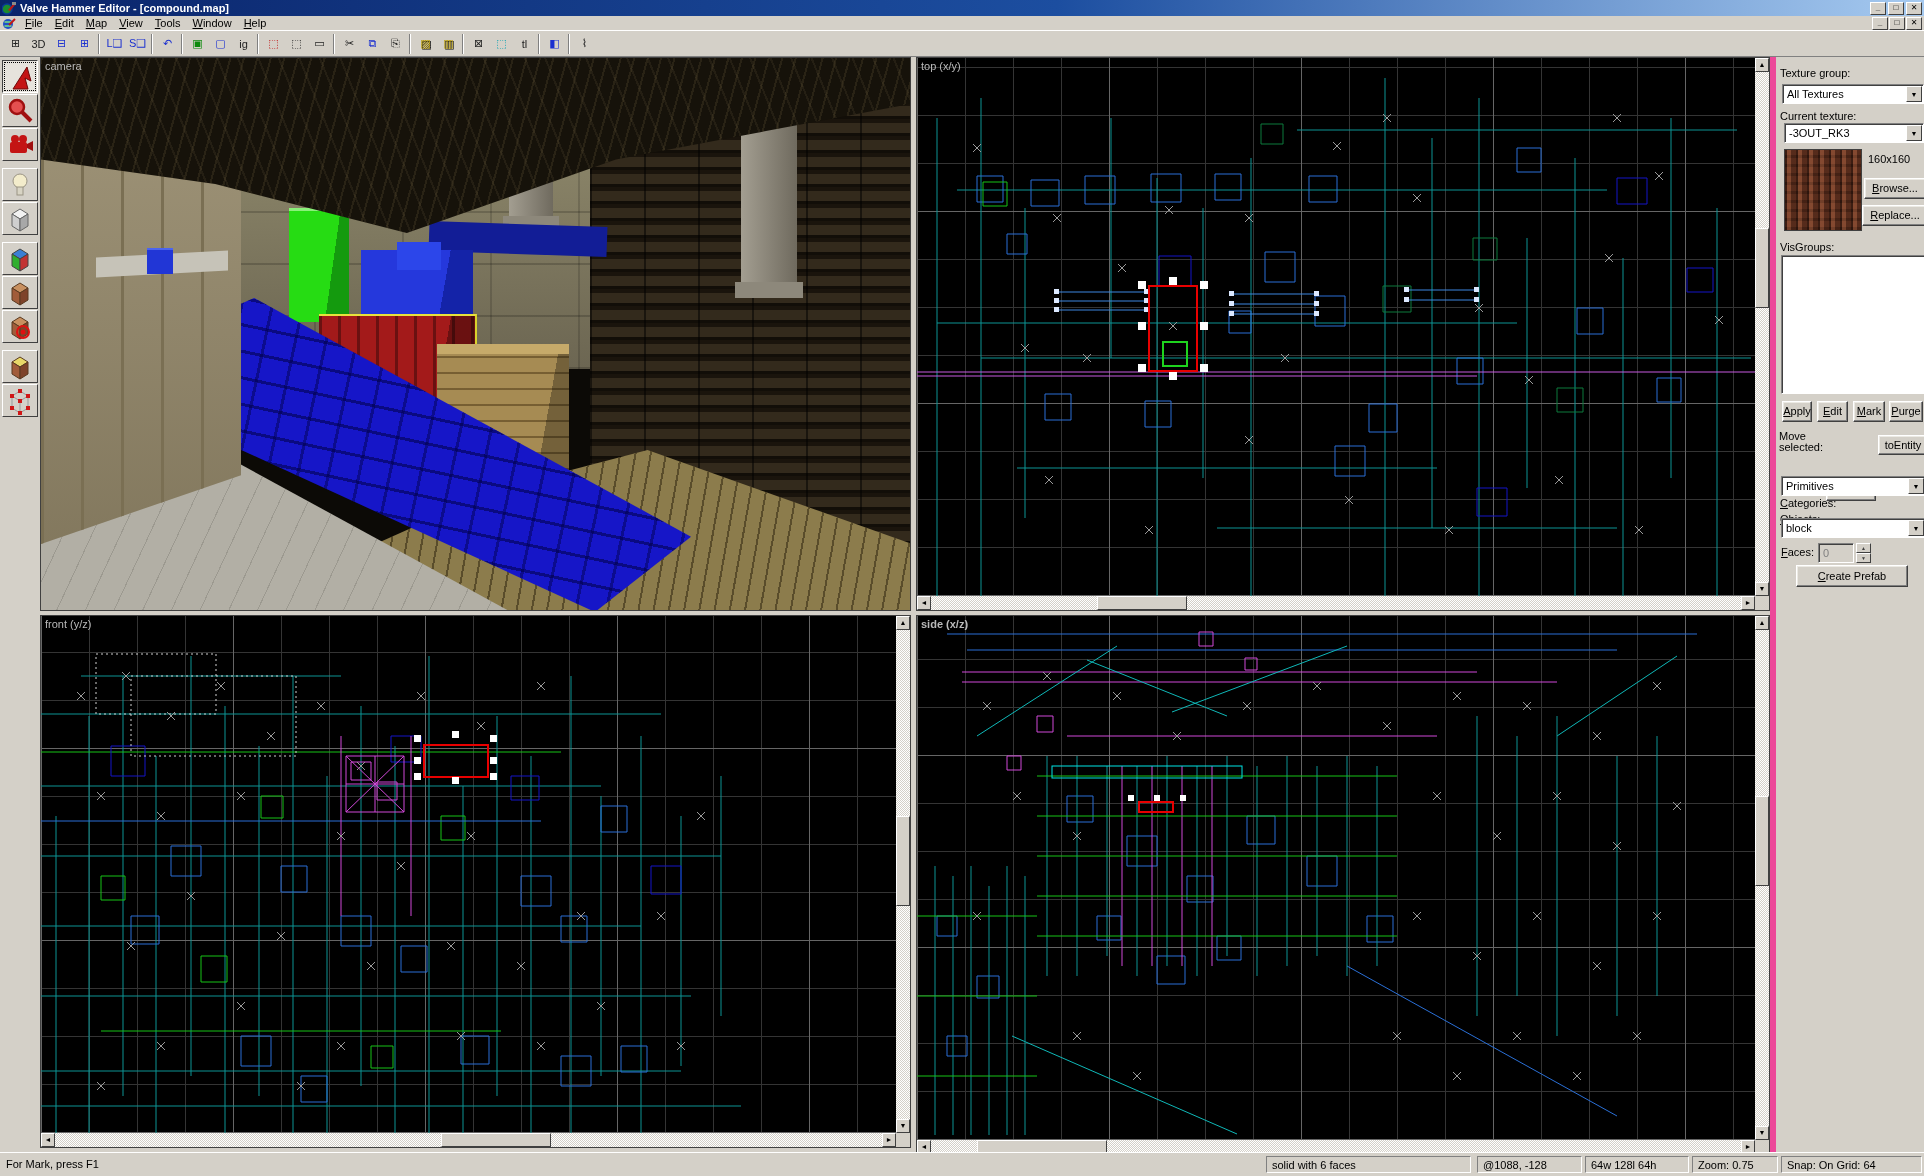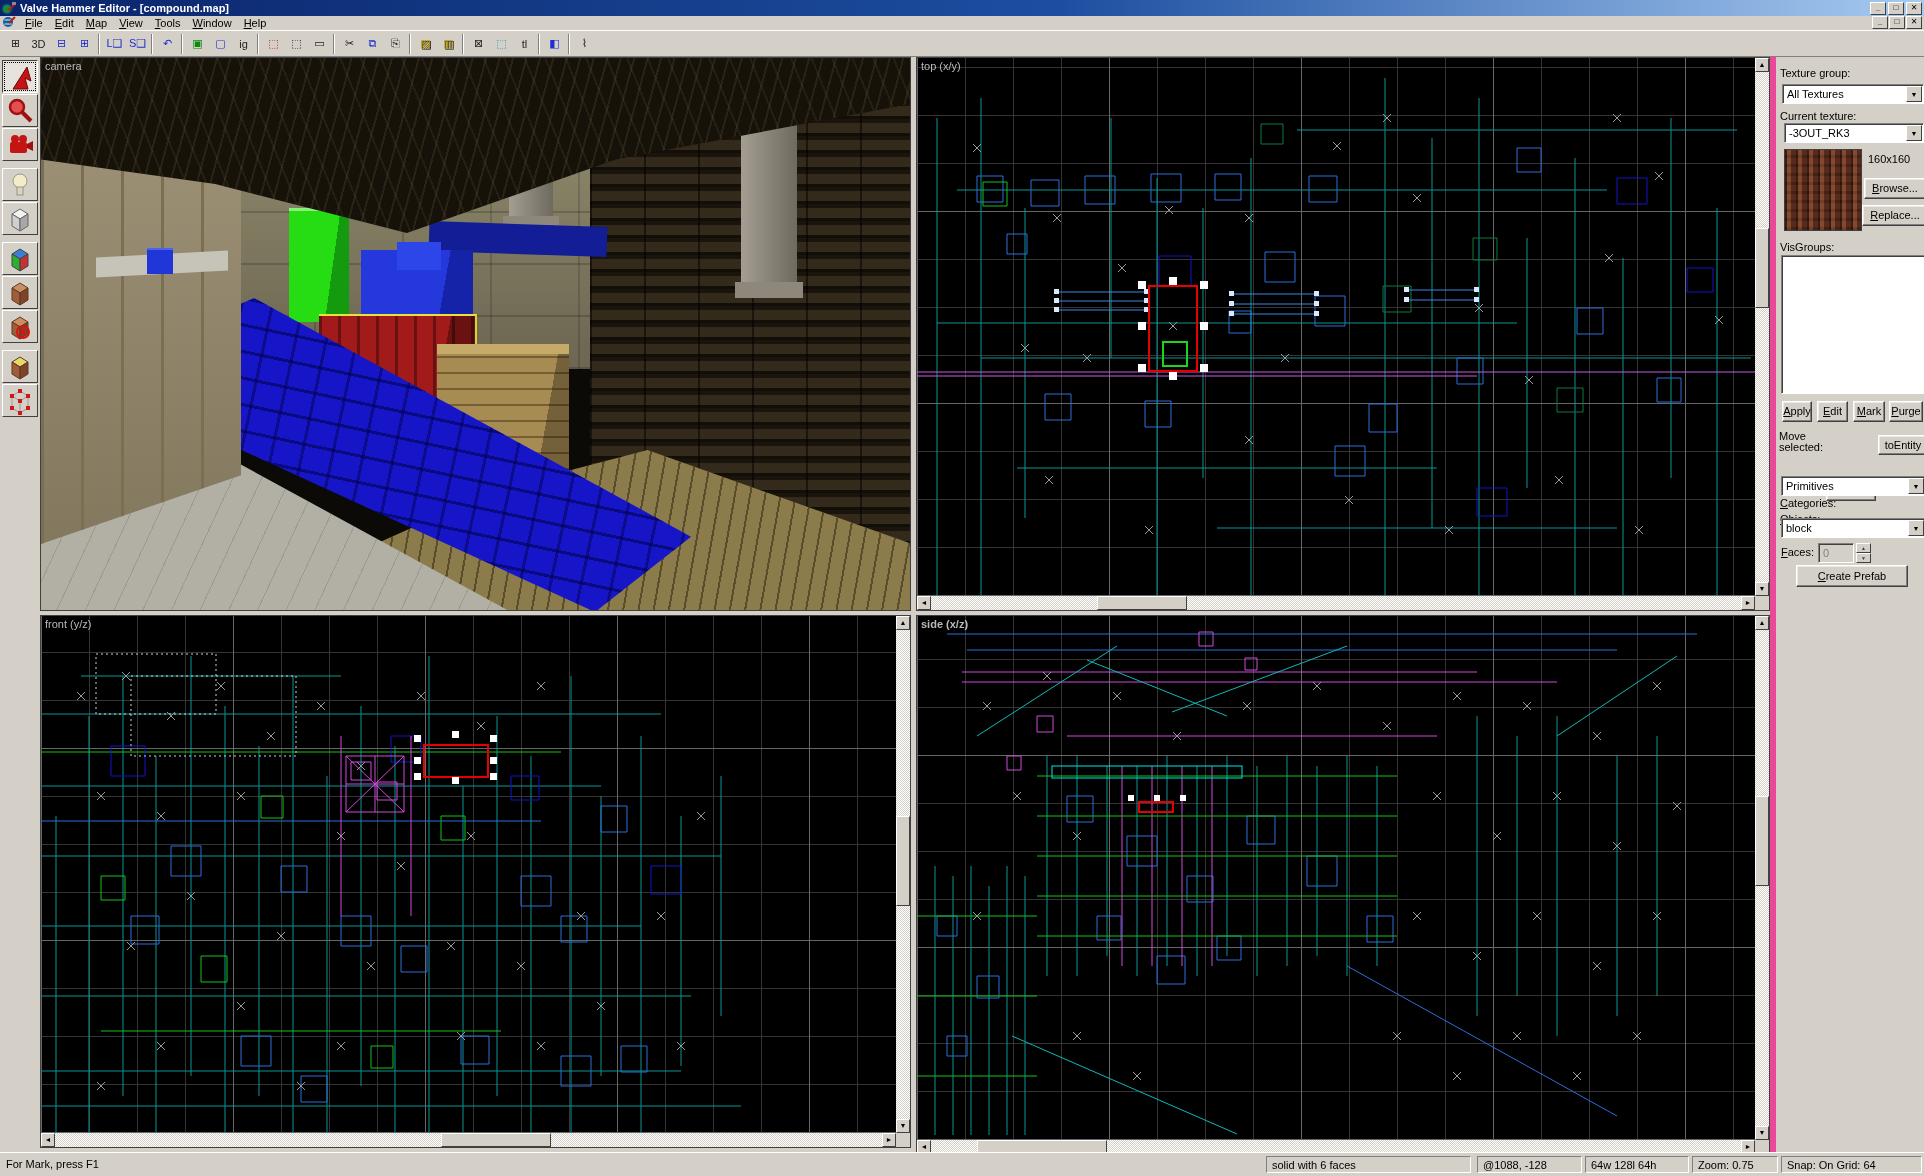--- a/index.html
+++ b/index.html
@@ -9,21 +9,21 @@
 
   
   .titlebar{position:absolute;left:0;top:0;width:100%;height:16px;
     background:linear-gradient(90deg,#0a246a,#1c4ea0 55%,#a6caf0);
     display:flex;align-items:center;padding:0 2px;color:#fff;font-weight:bold;}
   .titlebar .ticon{width:14px;height:13px;margin-right:4px;flex:0 0 auto;}
   .winbtns{margin-left:auto;display:flex;gap:2px;}
   .winbtn{width:16px;height:13px;background:#d4d0c8;border:1px solid;border-color:#fff #404040 #404040 #fff;
     font-size:8px;line-height:10px;text-align:center;font-weight:bold;color:#000;}
   .menubar{position:absolute;left:0;top:16px;width:100%;height:15px;background:#d4d0c8;
-    display:flex;align-items:flex-start;padding:0 2px;border-bottom:1px solid #fff;}
+    display:flex;align-items:flex-end;padding:0 2px;border-bottom:1px solid #fff;}
   .menu-item{display:inline-block;padding:1px 6px;}
   .menu-item::first-letter{text-decoration:underline;}
   .mdiicon{width:13px;height:12px;margin:0 3px 0 1px;}
   .mdibtns{margin-left:auto;display:flex;gap:1px;}
   .toolbarrow{position:absolute;left:0;top:31px;width:100%;height:26px;background:#d4d0c8;
     display:flex;align-items:center;padding:0 4px;border-bottom:1px solid #808080;}
   .tbtn{width:23px;height:22px;display:inline-flex;align-items:center;justify-content:center;
     font-size:11px;color:#222;border:1px solid #d4d0c8;}
   .tbtn[data-sep]{width:7px;height:20px;border:none;background:
      linear-gradient(90deg,transparent 2px,#808080 2px,#808080 3px,#fff 3px,#fff 4px,transparent 4px);}

